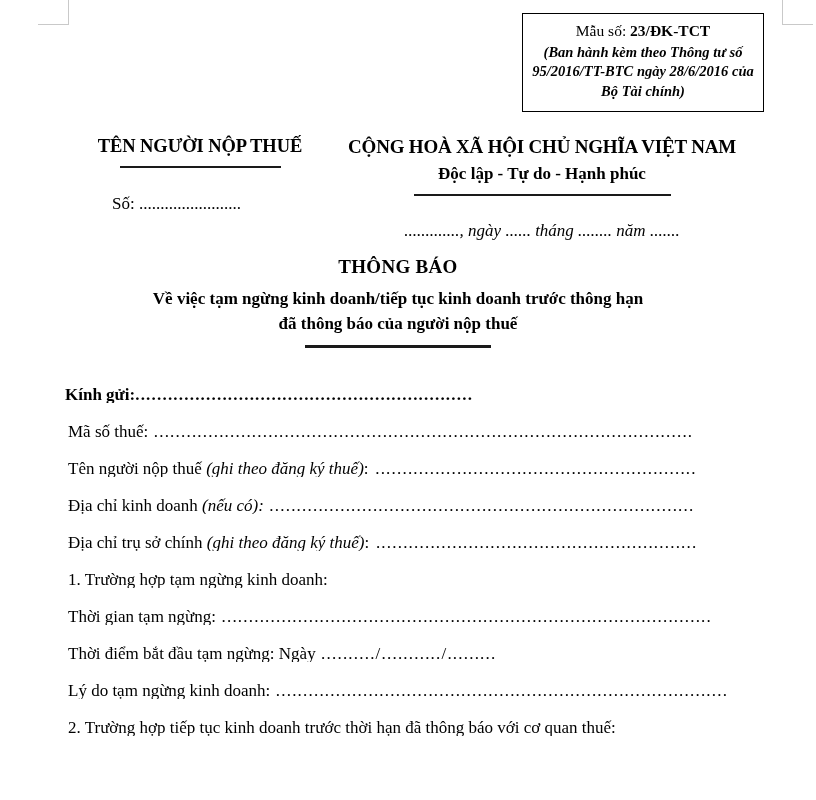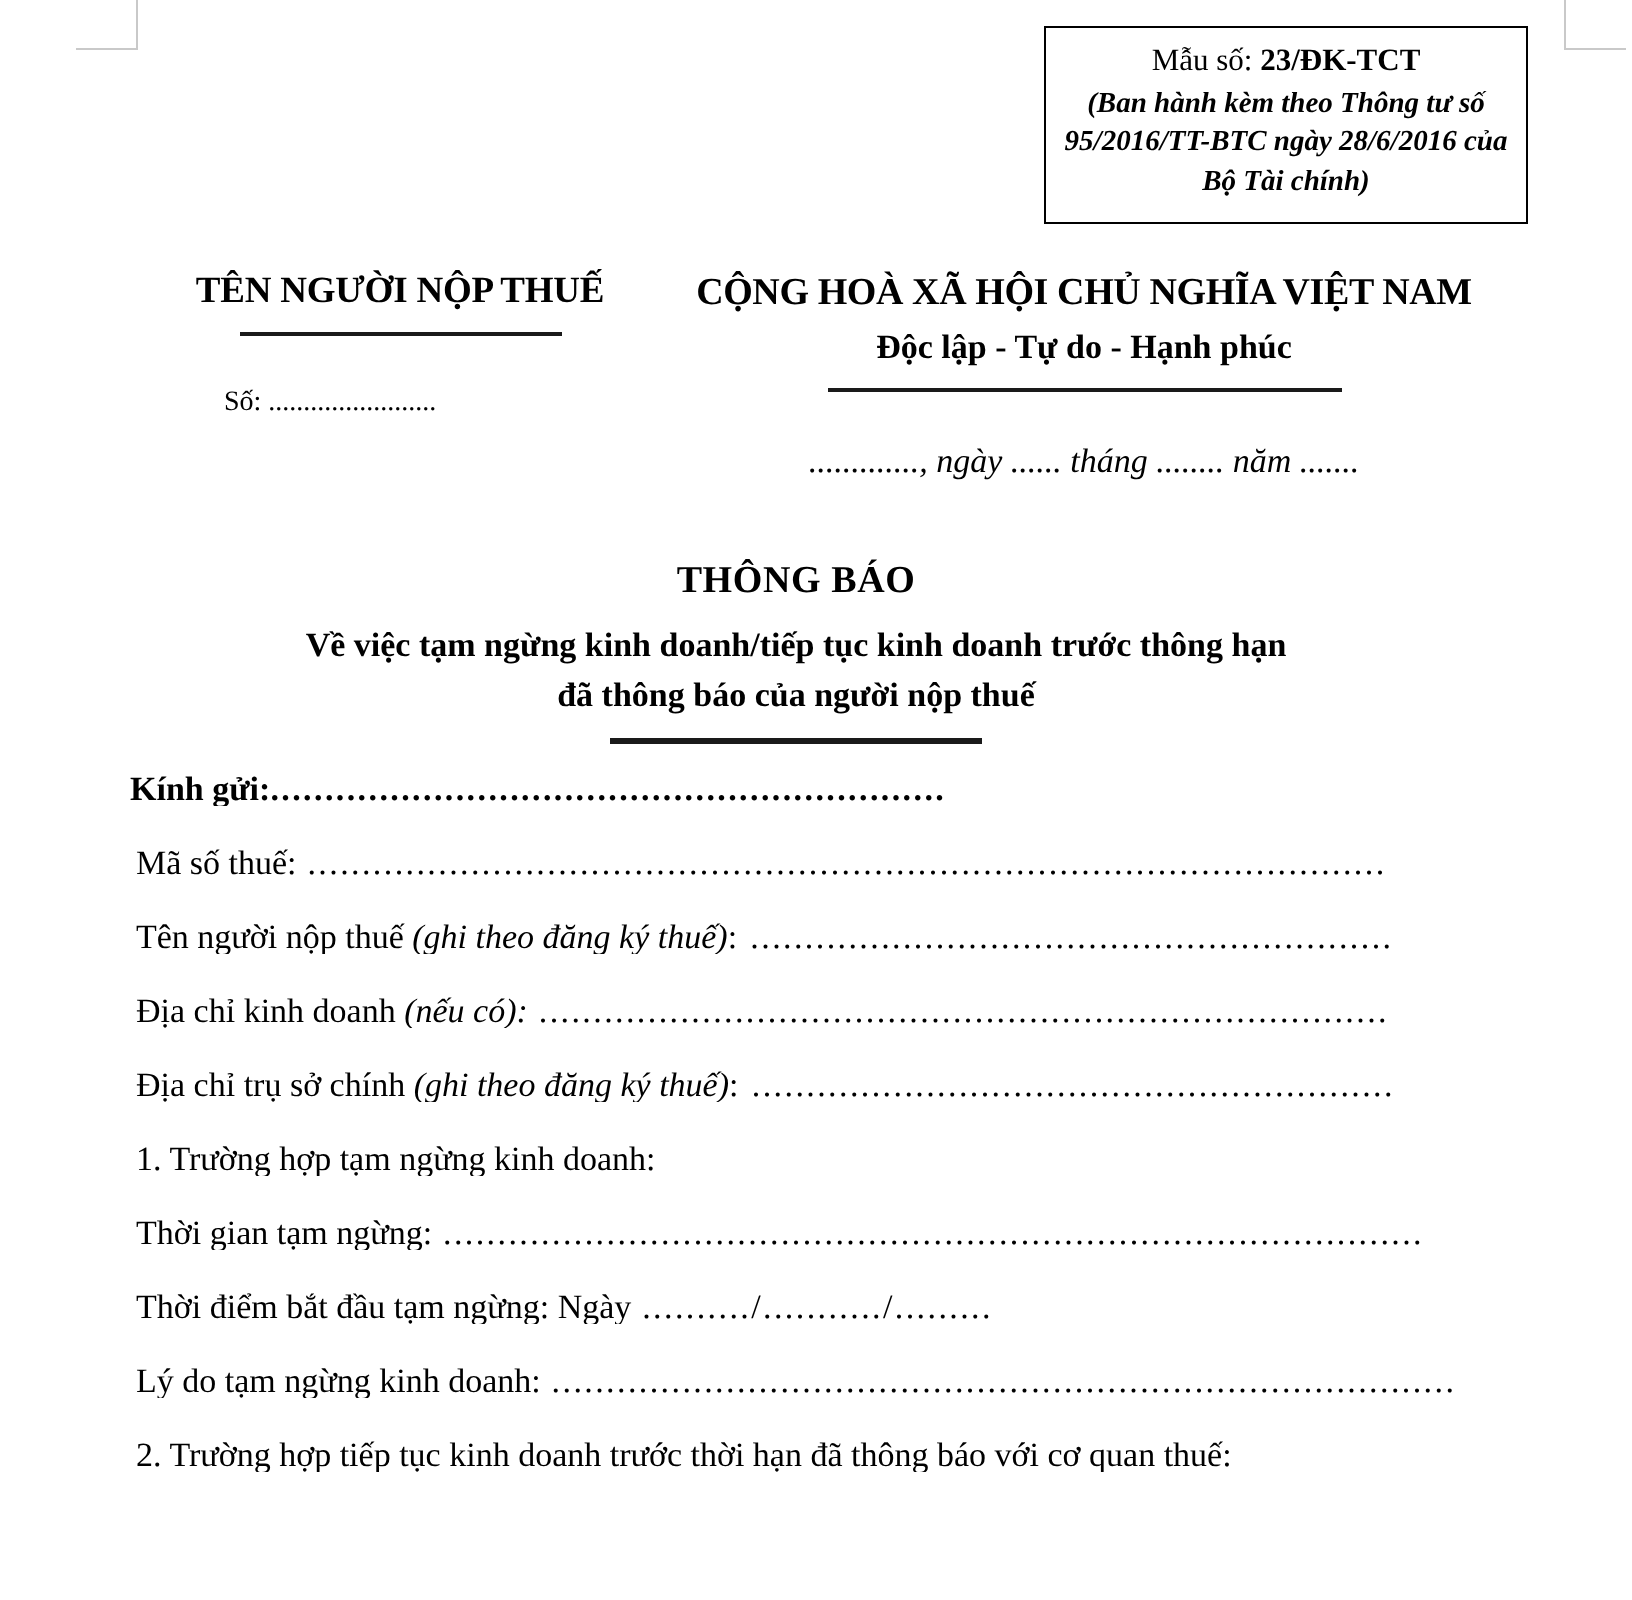--- a/index.html
+++ b/index.html
@@ -117,38 +117,38 @@
   }
   .rule-left {
     width: 161px;
     margin-top: 9px;
   }
   .rule-right {
     width: 257px;
     margin-top: 10px;
   }
   .doc-number {
-    font-size: 14px;
+    font-size: 17px;
     margin-top: 26px;
     text-align: left;
     padding-left: 72px;
     white-space: nowrap;
   }
   .doc-date {
     font-size: 17px;
     font-style: italic;
     margin-top: 25px;
     white-space: nowrap;
   }
 
   
   .title-block {
     position: absolute;
     left: 0;
-    top: 280px;
+    top: 256px;
     width: 796px;
     text-align: center;
   }
   .doc-title {
     font-size: 19px;
     font-weight: bold;
     letter-spacing: 0.3px;
   }
   .doc-subtitle {
     font-size: 17px;

